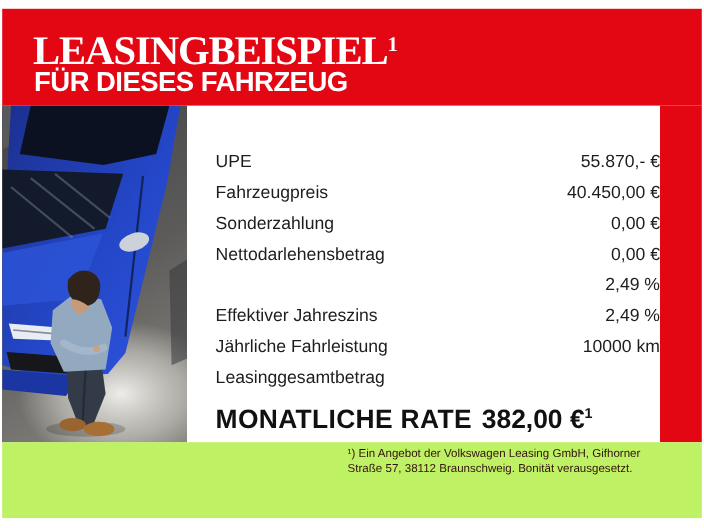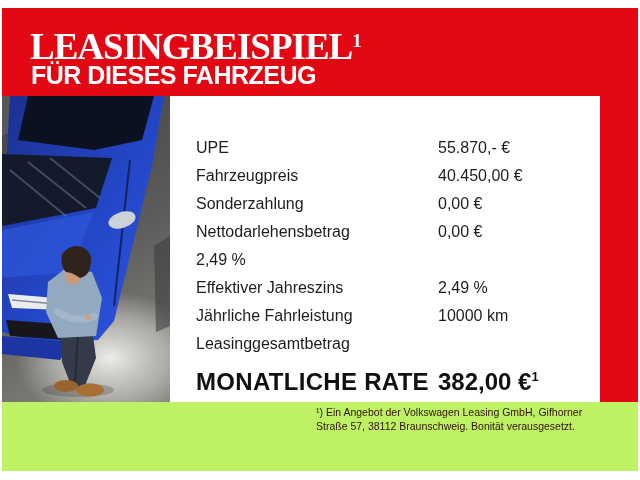--- a/index.html
+++ b/index.html
@@ -39,21 +39,21 @@
   
   .panel {
     position:absolute; left:170px; top:96px; width:430px; height:306px;
     background:#ffffff; box-sizing:border-box; padding:8px 0 0 26px;margin-top:30px;
   }
   .row {
     display:flex; align-items:center; height:28px;
     font-size:16px; color:#1d1d1b; white-space:nowrap;
   }
   .lbl { flex:0 0 242px; }
-  .val { flex:1; }
+  .val { flex:1;text-align:right; }
   .rate-row {
     display:flex; align-items:baseline; margin-top:10px;
     font-size:24px; font-weight:bold; color:#111111; white-space:nowrap;
   }
   .rate-lbl { flex:0 0 242px; letter-spacing:0.3px; }
   .rate-val sup { font-size:13px; vertical-align:9px; }
   
   .footnote {
     position:absolute; left:314px; top:4px; font-size:10.5px; line-height:13.5px;
     color:#331111; white-space:nowrap;

